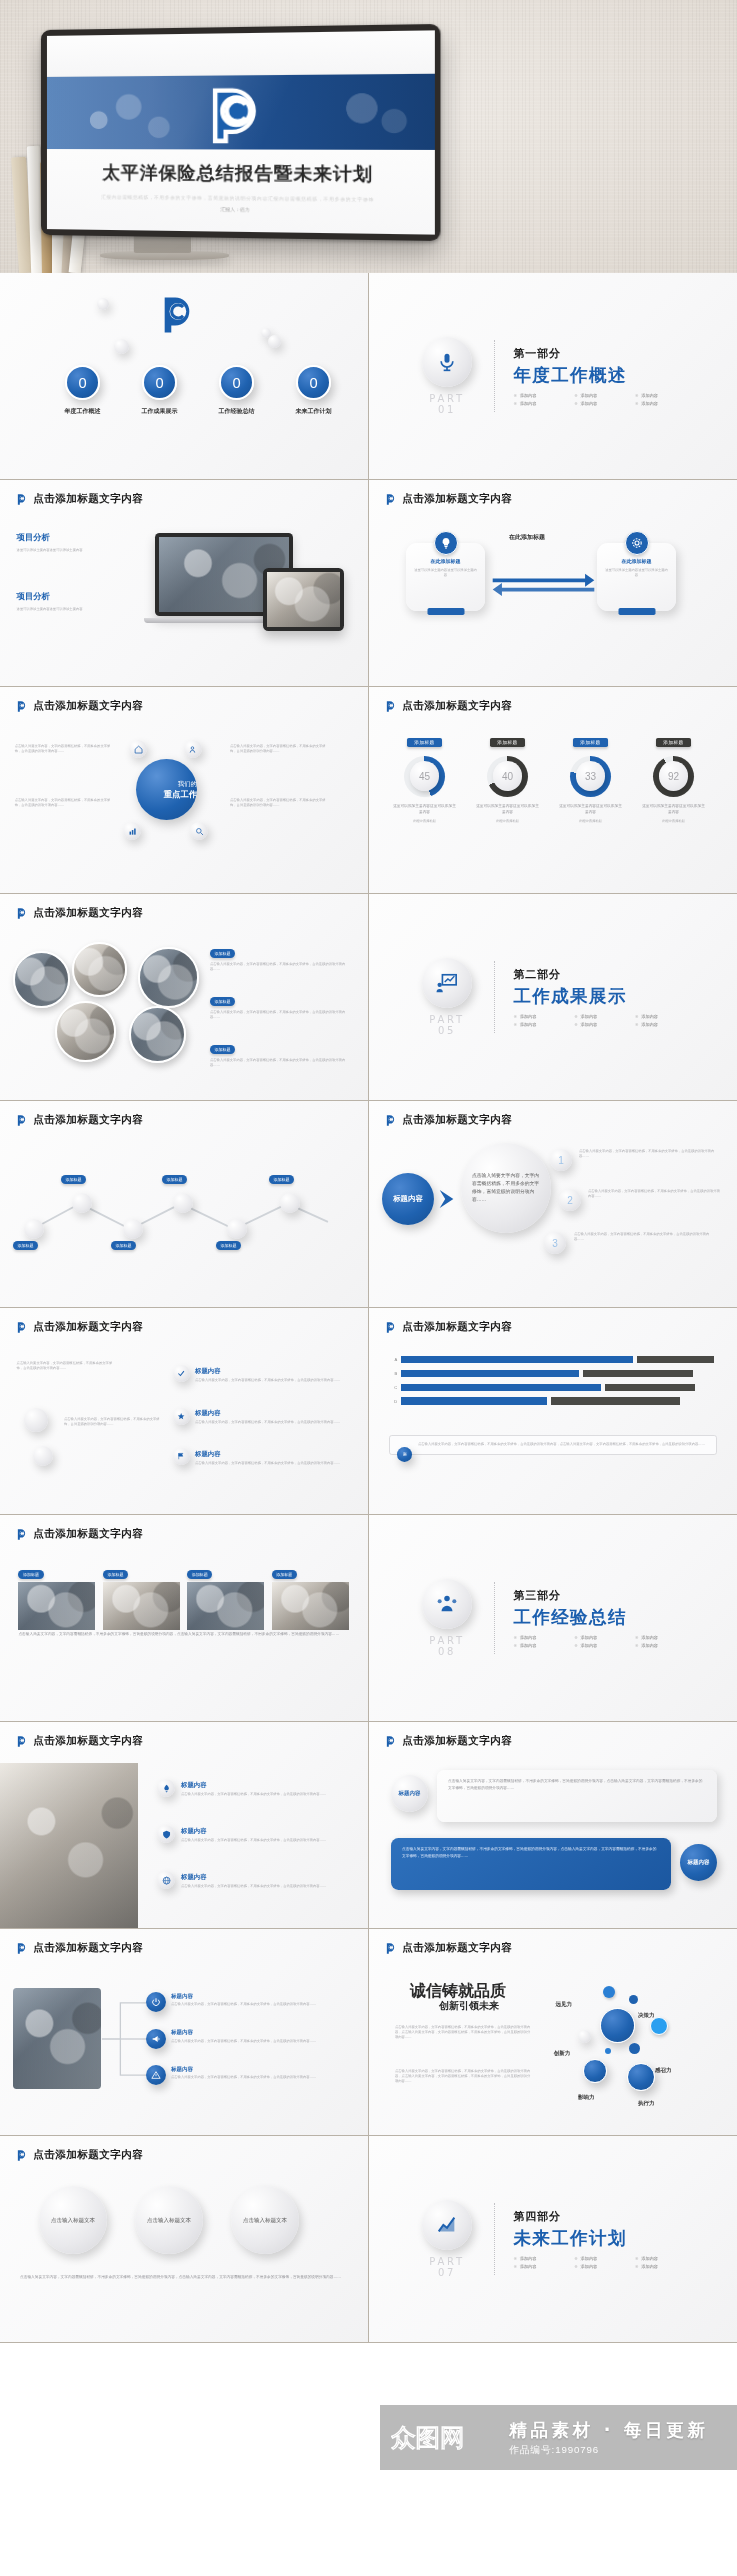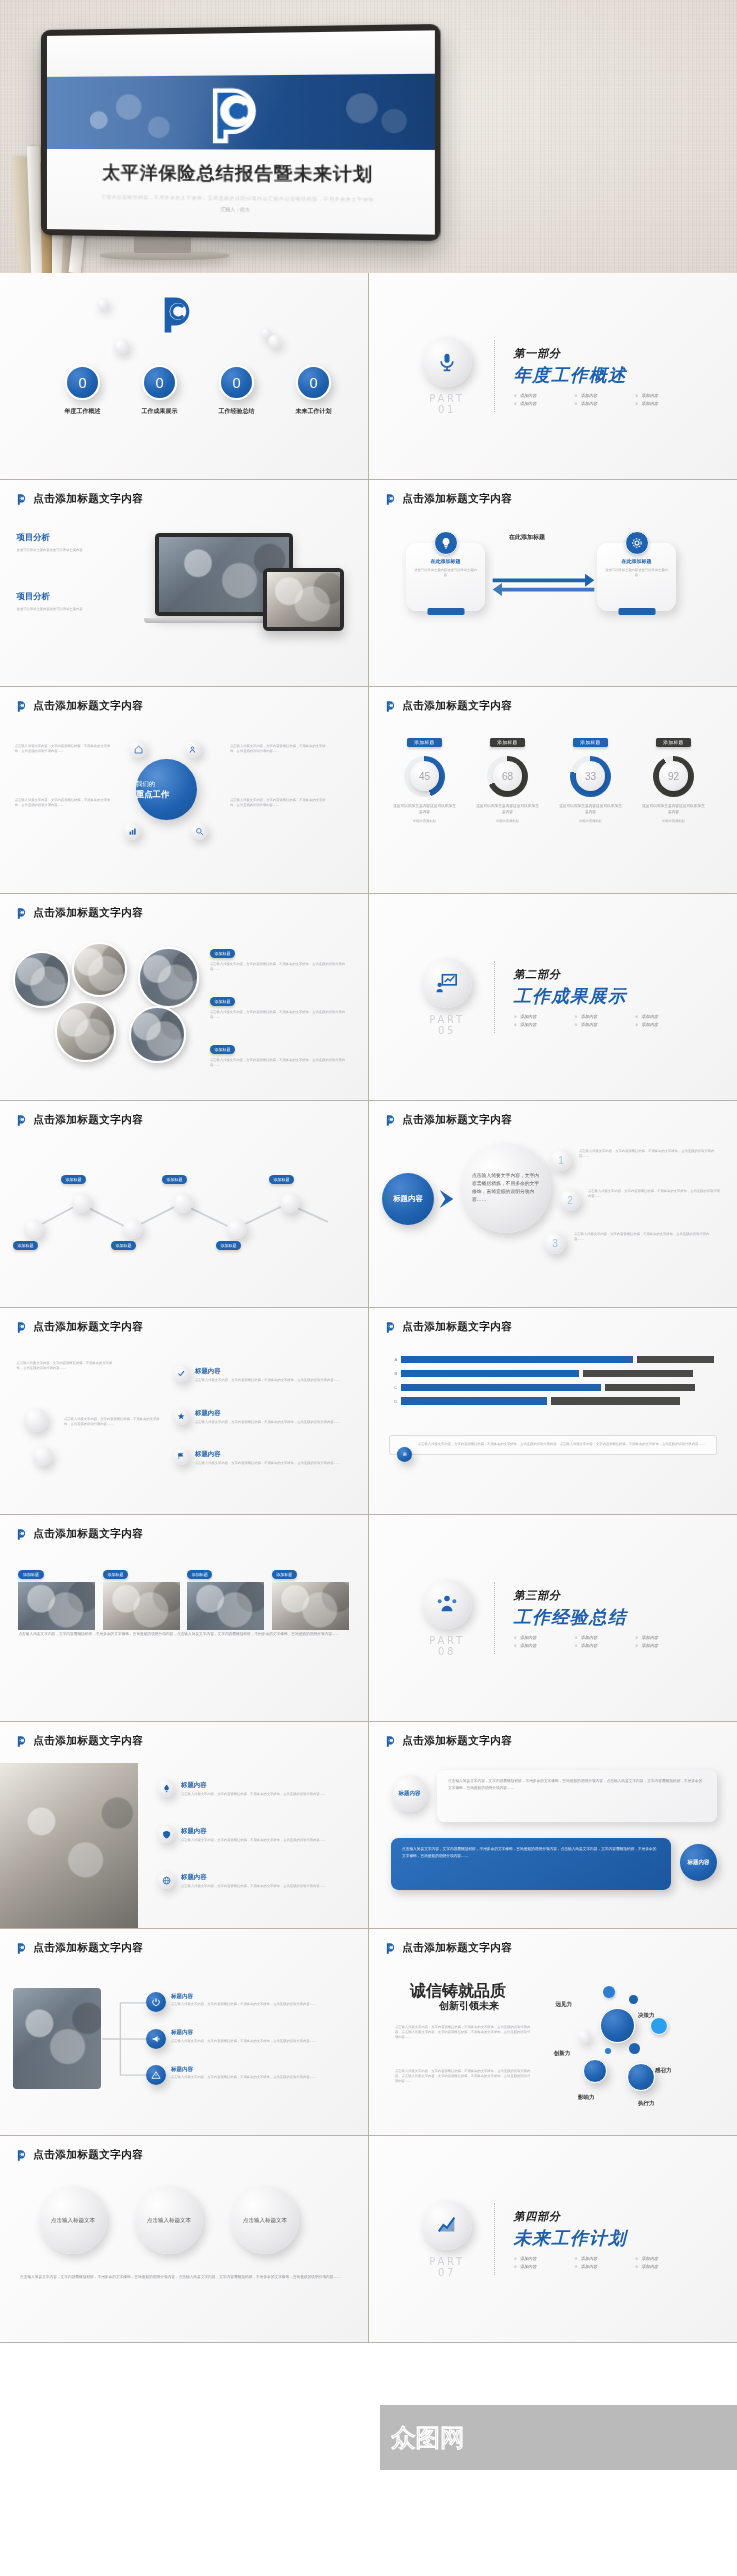--- a/index.html
+++ b/index.html
@@ -99,21 +99,21 @@
   .lbl-dark { font-size:5.5px; font-weight:bold; color:#333; }
 
   
   .sec { position:absolute; left:0; top:0; width:100%; height:100%;
          display:flex; align-items:center; justify-content:center; gap:18.4px; }
   .sec-left { width:57px; text-align:center; }
   .sec-ic { width:50px; height:50px; margin:0 auto; display:flex; align-items:center; justify-content:center; }
   .sec-part { margin-top:6.4px; font-size:10px; color:#d2d2d6; letter-spacing:2.8px; line-height:1.1;
               font-family:"DejaVu Sans",sans-serif; }
   .sec-div { width:0; border-left:0.9px dotted #c2c2c6; height:72px; }
-  .sec-right { width:175px;font-style:italic; }
+  .sec-right { width:175px; }
   .sec-sm { font-size:11px; font-weight:bold; color:#1d1d1d; letter-spacing:0.9px; }
   .sec-big{ font-size:17.5px; font-weight:bold; color:#1c5fae; letter-spacing:1.4px; margin-top:1.8px; }
   .sec-items { margin-top:6.4px; display:grid; grid-template-columns:1fr 1fr 1fr; gap:2.8px 7.4px; }
   .sec-it { font-size:4.2px; color:#777; display:flex; gap:2.8px; }
   .sec-it b { color:#bbb; font-weight:normal; }
 
   
   .photo { background:linear-gradient(135deg,#7e8d9c 0%,#5d6b7a 40%,#96a2ad 100%); position:relative; overflow:hidden; }
   .photo::after{ content:""; position:absolute; inset:0;
     background:
@@ -355,21 +355,21 @@
 
   <div class="slide">
     <div class="slide-hdr">
       <svg class="hdr-logo" viewBox="0 0 100 100">
           <path d="M22 10 h24 a32 32 0 0 1 0 64 h-9 v16 h-15 z" fill="#1b5fad"></path>
           <circle cx="52" cy="42" r="18" fill="#f8f8f9"></circle>
           <path d="M64 32 a15 15 0 1 0 0 20" fill="none" stroke="#1b5fad" stroke-width="8"></path>
         </svg>
       <div class="hdr-text">点击添加标题文字内容</div>
     </div>
-    <div style="position:absolute;left:136px;top:72px;width:61px;height:61px;border-radius:50%;background:radial-gradient(circle at 34% 28%,#5a92d6,#1f62b0 58%,#164f92);display:flex;flex-direction:column;align-items:flex-start;justify-content:center;box-shadow:2.8px 4.6px 11px rgba(0,0,0,.2)">
+    <div style="position:absolute;left:136px;top:72px;width:61px;height:61px;border-radius:50%;background:radial-gradient(circle at 34% 28%,#5a92d6,#1f62b0 58%,#164f92);display:flex;flex-direction:column;align-items:flex-end;justify-content:center;box-shadow:2.8px 4.6px 11px rgba(0,0,0,.2)">
       <span style="color:#fff;font-size:6.4px">我们的</span>
       <span style="color:#fff;font-size:8.3px;font-weight:bold">重点工作</span>
     </div>
     <div class="bubble" style="position:absolute;left:129px;top:53px;width:18.4px;height:18.4px;display:flex;align-items:center;justify-content:center">
       <svg width="9.2" height="9.2" viewBox="0 0 24 24">
           <path d="M3 11 12 3l9 8v10H3z" fill="none" stroke="#1f62b0" stroke-width="2"></path>
         </svg>
       </div>
     <div class="bubble" style="position:absolute;left:184px;top:53px;width:18.4px;height:18.4px;display:flex;align-items:center;justify-content:center">
       <svg width="9.2" height="9.2" viewBox="0 0 24 24">
@@ -411,21 +411,21 @@
         <div class="tagbtn" style="background:#1f62b0;display:inline-block">添加标题</div>
         <div class="donut" style="margin:8.3px auto 0;background:conic-gradient(#1f62b0 0 162deg,#eceef0 162deg 360deg)">
           <div class="inner">45</div>
           </div>
         <div class="tinytxt2" style="margin-top:7.4px;text-align:center">这里可以添加主要内容这里可以添加主要内容</div>
         <div class="tinytxt" style="margin-top:3.7px">此框中选择粘贴</div>
       </div>
       <div style="width:63px;text-align:center">
         <div class="tagbtn" style="background:#3b3b38;display:inline-block">添加标题</div>
         <div class="donut" style="margin:8.3px auto 0;background:conic-gradient(#3b3b38 0 245deg,#eceef0 245deg 360deg)">
-          <div class="inner">68</div>
+          <div class="inner">40</div>
           </div>
         <div class="tinytxt2" style="margin-top:7.4px;text-align:center">这里可以添加主要内容这里可以添加主要内容</div>
         <div class="tinytxt" style="margin-top:3.7px">此框中选择粘贴</div>
       </div>
       <div style="width:63px;text-align:center">
         <div class="tagbtn" style="background:#1f62b0;display:inline-block">添加标题</div>
         <div class="donut" style="margin:8.3px auto 0;background:conic-gradient(#1f62b0 0 284deg,#eceef0 284deg 360deg)">
           <div class="inner">33</div>
           </div>
         <div class="tinytxt2" style="margin-top:7.4px;text-align:center">这里可以添加主要内容这里可以添加主要内容</div>
@@ -913,14 +913,18 @@
       </div>
     </div>
   </div>
 
 </div>
 
 <div class="wm">
   <svg class="wm-logo" viewBox="0 0 160 46">
     <text x="0" y="36" font-family="DejaVu Sans, sans-serif" font-size="36" fill="none" stroke="#ffffff" stroke-width="2">众图网</text>
   </svg>
+  <div class="wm-right">
+    <div class="wm-t1">精品素材 · 每日更新</div>
+    <div class="wm-t2">作品编号:1990796</div>
+  </div>
 </div>
 
 
 </body></html>

